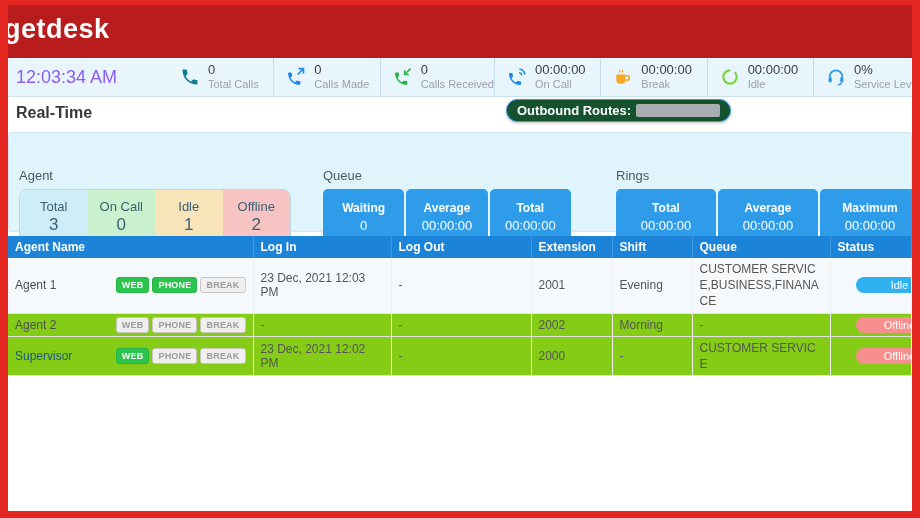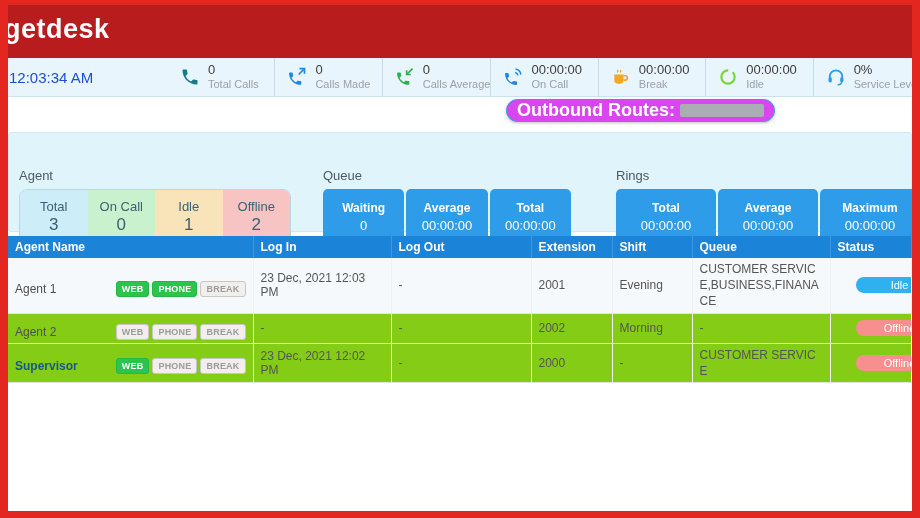--- a/index.html
+++ b/index.html
@@ -11,33 +11,33 @@
     border-width:5px 8px 7px 8px; z-index:60; pointer-events:none; }
 
   
   .topbar { position:absolute; left:0; top:0; width:100%; height:58px; background:#b91c1c; }
   .logo { position:absolute; left:4px; top:14px; color:#fff; font-size:27px; font-weight:600;
     letter-spacing:.5px; }
 
   
   .statsbar { position:absolute; left:0; top:58px; width:100%; height:39px; background:#e9f5fc;
     border-bottom:1px solid #c9e2ef; display:flex; align-items:center; }
-  .clock { width:168px; padding-left:9px; font-size:15px; color:#1d4ed8; }
+  .clock { width:168px; padding-left:16px; font-size:18px; color:#8b5cf6; }
   .stats { display:flex; flex:1; align-items:center; height:100%; }
   .stat { display:flex; align-items:center; gap:8px; flex:1; padding-left:12px; height:100%; }
   .stat + .stat { border-left:1px solid #c5dcea; }
   .stat .ic { width:20px; height:20px; flex:0 0 20px; }
   .stat .txt { display:flex; flex-direction:column; line-height:1.25; }
   .stat .val { font-size:13px; color:#3c3c3c; }
   .stat .lbl { font-size:11px; color:#9aa0a6; white-space:nowrap; }
 
   
   .tooltip { position:absolute; left:506px; top:99px; height:23px; z-index:40;
-    background:#d946ef; border:1px solid #3e97e4; border-radius:12px; color:#fff;
-    display:flex; align-items:center; padding:0 10px; font-size:18px; font-weight:700;
+    background:#14532d; border:1px solid #3e97e4; border-radius:12px; color:#fff;
+    display:flex; align-items:center; padding:0 10px; font-size:13px; font-weight:700;
     box-shadow:0 1px 3px rgba(0,0,0,.25); white-space:nowrap; }
   .redacted { display:inline-block; width:84px; height:13px; margin-left:5px;
     background:#a9aeb3; border-radius:2px; }
 
   
   .title-row { position:absolute; left:0; top:97px; width:100%; height:34px; background:#fff; }
   .page-title { position:absolute; left:16px; top:7px; font-size:16px; color:#383838; }
 
   
   .panels { position:absolute; left:8px; top:132px; width:904px; height:100px;
@@ -64,23 +64,23 @@
   
   .agents-table { position:absolute; left:8px; top:236px; width:904px; border-collapse:collapse;
     table-layout:fixed; font-size:12px; color:#555; }
   .agents-table th { background:#1b83d8; color:#fff; font-weight:700; text-align:left;
     padding:4px 7px; font-size:12px; height:22px; border-right:1px solid #3e97e0; }
   .agents-table td { border-bottom:1px solid #e3e3e3; border-right:1px solid #f0f0f0;
     padding:3px 7px; vertical-align:middle; background:#84cc16; }
   .agents-table tr.tint td { background:#f6f9fc; }
   .agents-table tr.r1 td { height:37px; }
   .agents-table tr.r2 td { height:23px; }
-  .name-cell { display:flex; align-items:center; justify-content:space-between;margin-top:7px; }
+  .name-cell { display:flex; align-items:center; justify-content:space-between; }
   .agent-name { color:#4f4f4f; }
-  .agent-name.link { color:#1a5788; font-weight:700; cursor:pointer; }
+  .agent-name.link { color:#1a5788; font-weight:400; cursor:pointer; }
   .badges { display:flex; gap:3px; }
   .badge { font-size:9px; font-weight:700; padding:2px 5px; border-radius:3px;
     background:#f1efee; color:#9b9b9b; border:1px solid #c9c5c2; letter-spacing:.2px; }
   .badge.on { background:#2bc44d; border-color:#27b547; color:#fff; }
   .queue-cell { word-break:break-all; line-height:1.35;margin-top:14px; }
   .pill { display:block; width:88px; height:16px; line-height:16px; border-radius:9px;
     color:#fff; font-size:11px; text-align:center; margin-left:18px; }
   .pill.idle { background:#2fb1f0; }
   .pill.offline { background:#f78f8f; }
 </style>
@@ -126,21 +126,21 @@
       <div class="stat">
         <span class="ic" style="color: rgb(43, 178, 76);">
           <svg viewBox="0 0 24 24" width="20" height="20">
               <path fill="currentColor" transform="scale(0.82) translate(0,5)" d="M6.62 10.79c1.44 2.83 3.76 5.14 6.59 6.59l2.2-2.2c.27-.27.67-.36 1.02-.24 1.12.37 2.33.57 3.57.57.55 0 1 .45 1 1V20c0 .55-.45 1-1 1-9.39 0-17-7.61-17-17 0-.55.45-1 1-1h3.5c.55 0 1 .45 1 1 0 1.24.2 2.45.57 3.57.11.35.03.74-.25 1.02l-2.2 2.2z"></path>
               <path fill="none" stroke="currentColor" stroke-width="2" d="M21 2l-7 7"></path>
               <path fill="none" stroke="currentColor" stroke-width="2" d="M14 4v5h5"></path>
             </svg>
         </span>
         <span class="txt">
             <span class="val">0</span>
-            <span class="lbl">Calls Average</span>
+            <span class="lbl">Calls Received</span>
           </span>
       </div>
 
       <div class="stat">
         <span class="ic" style="color: rgb(30, 136, 229);">
           <svg viewBox="0 0 24 24" width="20" height="20">
               <path fill="currentColor" transform="scale(0.8) translate(0,6)" d="M6.62 10.79c1.44 2.83 3.76 5.14 6.59 6.59l2.2-2.2c.27-.27.67-.36 1.02-.24 1.12.37 2.33.57 3.57.57.55 0 1 .45 1 1V20c0 .55-.45 1-1 1-9.39 0-17-7.61-17-17 0-.55.45-1 1-1h3.5c.55 0 1 .45 1 1 0 1.24.2 2.45.57 3.57.11.35.03.74-.25 1.02l-2.2 2.2z"></path>
               <path fill="none" stroke="currentColor" stroke-width="1.8" d="M14.5 6.5a4.5 4.5 0 0 1 3.5 3.5"></path>
               <path fill="none" stroke="currentColor" stroke-width="1.8" d="M15 2.5a8 8 0 0 1 6.5 6.5"></path>
             </svg>
@@ -193,20 +193,23 @@
       </div>
 
     </div>
   </div>
 
   <div class="tooltip">
     <span>Outbound Routes:</span>
     <span class="redacted"></span>
   </div>
 
+  <section class="title-row">
+    <h1 class="page-title">Real-Time</h1>
+  </section>
 
   <section class="panels">
 
     <div class="panel panel-agent">
       <div class="panel-title">Agent</div>
       <div class="agent-cells">
         <div class="agent-cell" style="background: rgb(205, 237, 249);">
           <span class="lbl">Total</span>
           <span class="val">3</span>
         </div>

